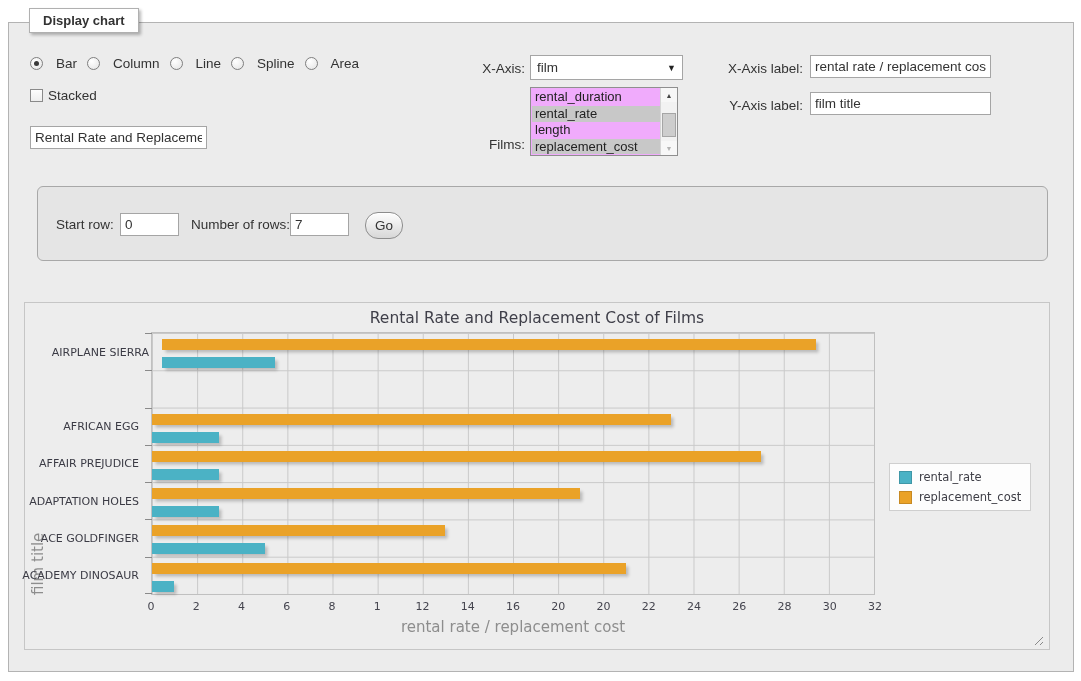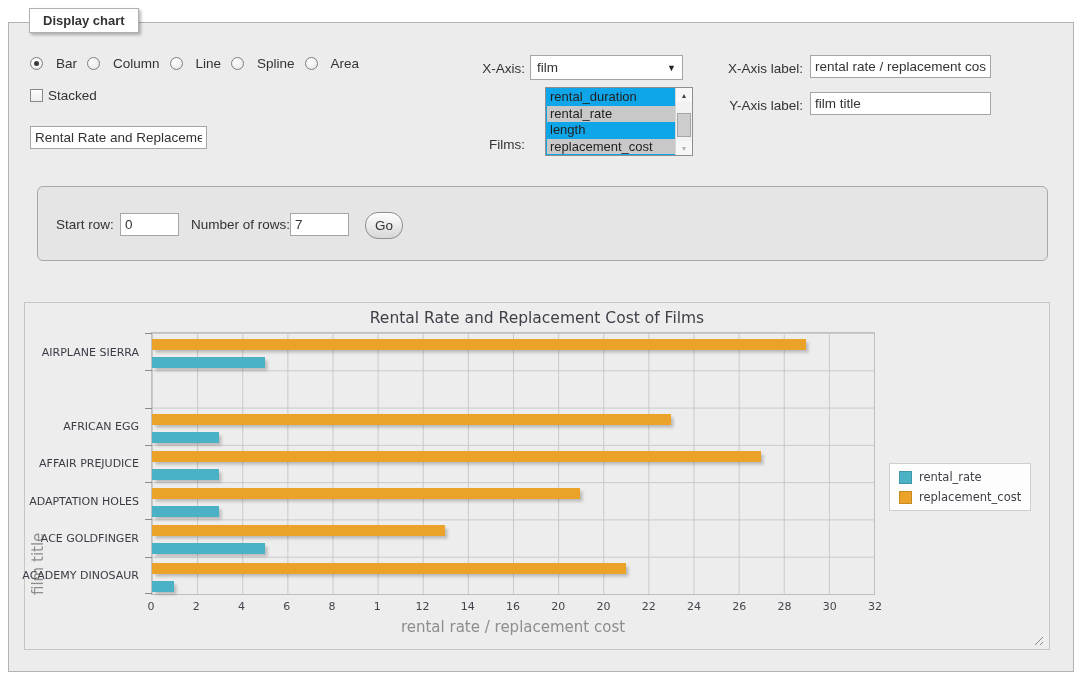--- a/index.html
+++ b/index.html
@@ -34,22 +34,22 @@
 
   
   .xaxis-lbl { left: 400px; top: 61px; width: 125px; text-align: right; }
   .select { position: absolute; left: 530px; top: 55px; width: 153px; height: 25px; background: #fff;
             border: 1px solid #a5a5a5; font-size: 13.5px; color: #333; display: flex; align-items: center;
             padding: 0 6px; }
   .select-arrow { position: absolute; right: 6px; top: 7px; font-size: 9px; color: #222; }
 
   
   .series-lbl { left: 400px; top: 137px; width: 125px; text-align: right; }
-  .listbox { position: absolute; left: 530px; top: 87px; width: 148px; height: 69px; background: #0ea5e9;
-             border: 1px solid #8f8f8f; margin-left: 15px; }
+  .listbox { position: absolute; left: 530px; top: 87px; width: 148px; height: 69px; background: #f0abfc;
+             border: 1px solid #8f8f8f; }
   .lb-items { position: absolute; left: 1px; top: 1px; right: 17px; bottom: 1px; overflow: hidden; }
   .lb-item { height: 16.5px; font-size: 13px; color: #222; padding: 0 3px; white-space: nowrap; }
   .lb-item.selected { background: #c8c8c8; }
   .lb-scroll { position: absolute; right: 0; top: 0; bottom: 0; width: 17px; background: #f2f2f2;
                border-left: 1px solid #d5d5d5; }
   .lb-btn { height: 14px; display: flex; align-items: center; justify-content: center; font-size: 7px;
             color: #444; background: #f7f7f7; }
   .lb-btn.down { position: absolute; bottom: 0; left: 0; right: 0; color: #b3b3b3; }
   .lb-thumb { position: absolute; left: 1px; right: 1px; top: 25px; height: 24px; background: #cdcdcd;
               border: 1px solid #a5a5a5; }
@@ -175,21 +175,21 @@
     <input class="txt start-input" value="0" style="">
     <span class="lbl numrows-lbl">Number of rows:</span>
     <input class="txt numrows-input" value="7" style="">
     <button class="go-btn">Go</button>
   </div>
 
   <div class="chart">
     <div class="chart-title">Rental Rate and Replacement Cost of Films</div>
     <div class="yaxis-title">film title</div>
     <div class="plot">
-        <div class="crow" style="top: 0%;">
+        <div class="crow" style="top: 0%; margin-left: 10px;">
           <span class="cat-label">AIRPLANE SIERRA</span>
           <div class="bar pos0" style="width: 90.5938%; background: rgb(234, 162, 40);"></div>
           <div class="bar pos1" style="width: 15.5938%; background: rgb(75, 178, 197);"></div>
         </div>
         <div class="crow" style="top: 28.5714%;">
           <span class="cat-label">AFRICAN EGG</span>
           <div class="bar pos0" style="width: 71.8438%; background: rgb(234, 162, 40);"></div>
           <div class="bar pos1" style="width: 9.34375%; background: rgb(75, 178, 197);"></div>
         </div>
         <div class="crow" style="top: 42.8571%;">

